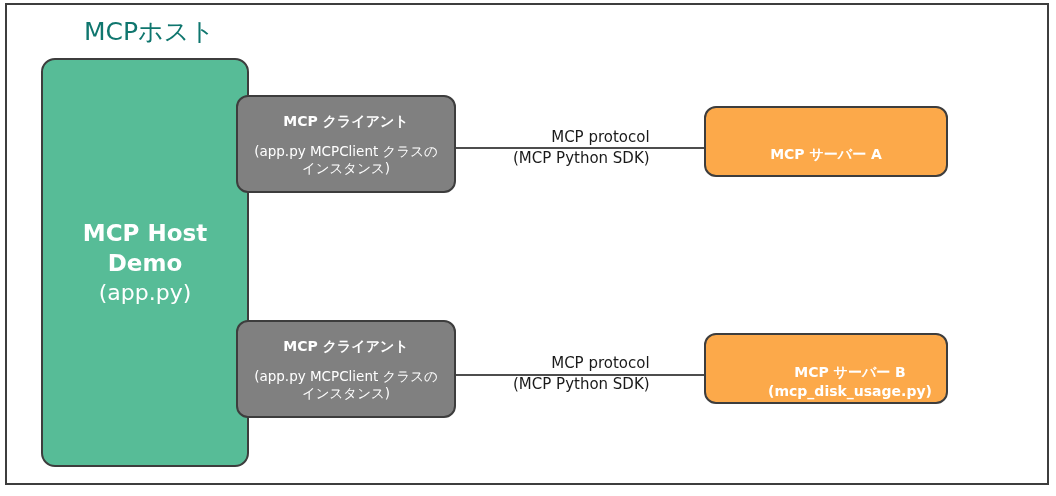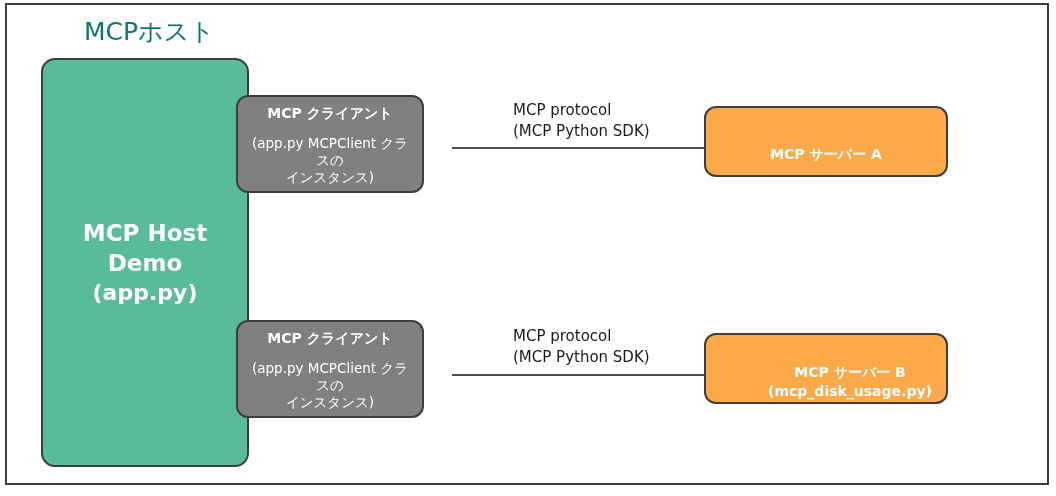--- a/index.html
+++ b/index.html
@@ -62,26 +62,26 @@
     z-index: 1;
   }
   .host-box .title-main {
     font-size: 23px;
     font-weight: bold;
     line-height: 30px;
     margin-bottom: 0;
   }
   .host-box .title-sub {
     font-size: 22px;
-    font-weight: bold;
+    font-weight: normal;
     line-height: 30px;
   }
   .client-box {
     left: 236px;
-    width: 188px;
+    width: 220px;
     height: 98px;
     background: #808080;
     border-radius: 12px;
     z-index: 3;
     padding: 4px 6px;
   }
   .client-box.client-a { top: 95px; }
   .client-box.client-b { top: 320px; }
   .client-box .cl-title {
     font-size: 14px;
@@ -132,24 +132,25 @@
     left: 452px;
     top: 374px;
     width: 254px;
   }
   
   .edge-label {
     position: absolute;
     font-size: 15px;
     color: #1a1a1a;
     line-height: 21px;
-    text-align: left;
+    text-align: right;
     white-space: nowrap;
     z-index: 4;
     background: transparent;
+    margin-top: 27px;
   }
   .edge-label-a { left: 513px; top: 100px; }
   .edge-label-b { left: 513px; top: 326px; }
 </style>
 </head>
 <body>
 
 <div id="canvas">
 
   <div class="outer-frame"></div>

